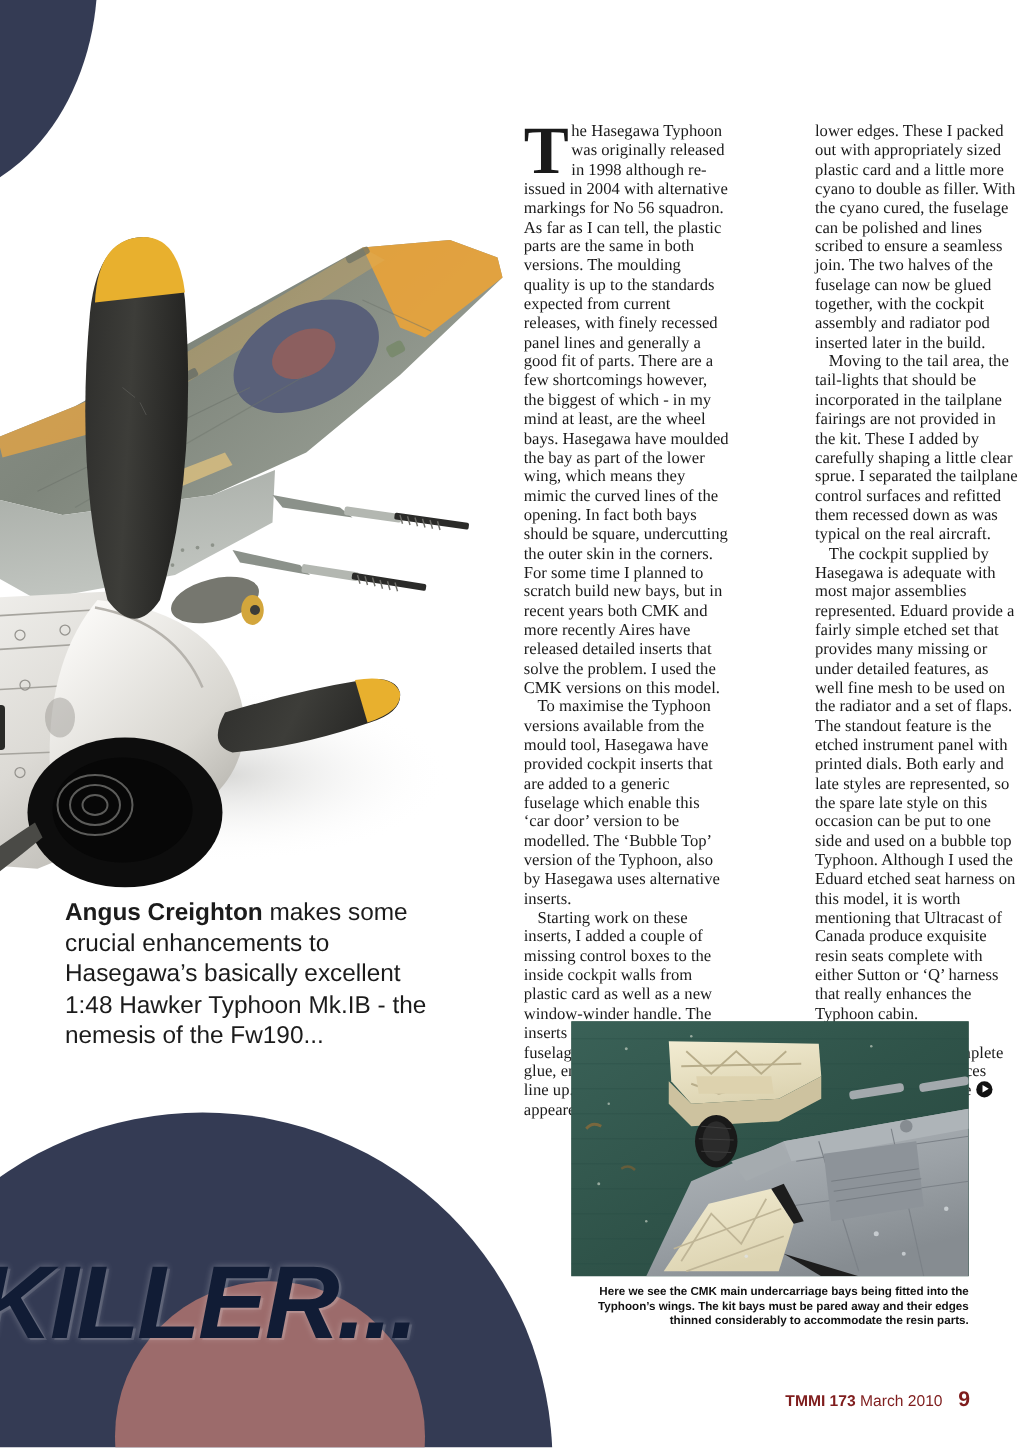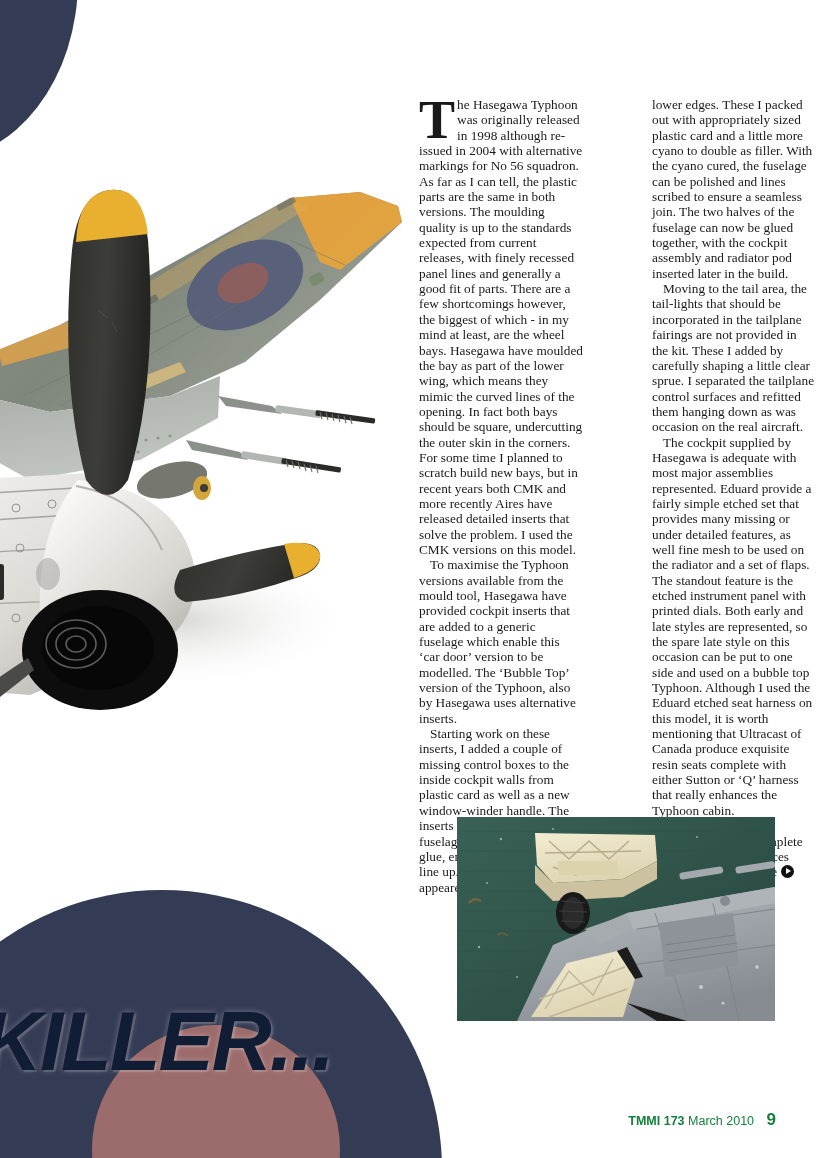--- a/index.html
+++ b/index.html
@@ -87,21 +87,21 @@
     position:absolute;left:457px;top:1028px;width:318px;
     font-family:"Liberation Sans", sans-serif;
     font-size:9.3px;line-height:11.6px;font-weight:bold;
     color:#111;text-align:right;
   }
 
   
   #footer{
     position:absolute;right:42px;bottom:28px;
     font-family:"Liberation Sans", sans-serif;
-    font-size:12.5px;color:#15803d;white-space:nowrap;
+    font-size:12.5px;color:#7f1d1d;white-space:nowrap;
   }
   #footer .mag{font-weight:bold;}
   #footer .date{font-weight:normal;}
   #footer .pageno{font-weight:bold;font-size:17px;margin-left:9px;}
 </style>
 </head>
 <body>
 
 <div class="page">
 
@@ -253,30 +253,33 @@
         <line x1="108" y1="160" x2="118" y2="168"></line>
         <line x1="122" y1="172" x2="127" y2="182"></line>
       </g>
     </svg>
   </div>
 
   <div class="shape" id="roundel-inner"></div>
 
   <div id="kicker">KILLER...</div>
 
+  <div id="standfirst">
+    <b>Angus Creighton</b><span> makes some crucial enhancements to Hasegawa’s basically excellent 1:48 Hawker Typhoon Mk.IB - the nemesis of the Fw190...</span>
+  </div>
 
   <div class="col" id="col-1">
     <p><span id="dropcap">T</span><span>he Hasegawa Typhoon was originally released in 1998 although re-issued in 2004 with alternative markings for No 56 squadron. As far as I can tell, the plastic parts are the same in both versions. The moulding quality is up to the standards expected from current releases, with finely recessed panel lines and generally a good fit of parts. There are a few shortcomings however, the biggest of which - in my mind at least, are the wheel bays. Hasegawa have moulded the bay as part of the lower wing, which means they mimic the curved lines of the opening. In fact both bays should be square, undercutting the outer skin in the corners. For some time I planned to scratch build new bays, but in recent years both CMK and more recently Aires have released detailed inserts that solve the problem. I used the CMK versions on this model.</span></p>
     <p class="indent">To maximise the Typhoon versions available from the mould tool, Hasegawa have provided cockpit inserts that are added to a generic fuselage which enable this ‘car door’ version to be modelled. The ‘Bubble Top’ version of the Typhoon, also by Hasegawa uses alternative inserts.</p>
     <p class="indent">Starting work on these inserts, I added a couple of missing control boxes to the inside cockpit walls from plastic card as well as a new window-winder handle. The inserts can then be fitted to the fuselage halves using cyano glue, ensuring the panel lines line up. On my model, gaps appeared at the</p>
   </div>
 
   <div class="col" id="col-2">
     <p>lower edges. These I packed out with appropriately sized plastic card and a little more cyano to double as filler. With the cyano cured, the fuselage can be polished and lines scribed to ensure a seamless join. The two halves of the fuselage can now be glued together, with the cockpit assembly and radiator pod inserted later in the build.</p>
-    <p class="indent">Moving to the tail area, the tail-lights that should be incorporated in the tailplane fairings are not provided in the kit. These I added by carefully shaping a little clear sprue. I separated the tailplane control surfaces and refitted them hanging down as was occasion on the real aircraft.</p>
+    <p class="indent">Moving to the tail area, the tail-lights that should be incorporated in the tailplane fairings are not provided in the kit. These I added by carefully shaping a little clear sprue. I separated the tailplane control surfaces and refitted them recessed down as was typical on the real aircraft.</p>
     <p class="indent">The cockpit supplied by Hasegawa is adequate with most major assemblies represented. Eduard provide a fairly simple etched set that provides many missing or under detailed features, as well fine mesh to be used on the radiator and a set of flaps. The standout feature is the etched instrument panel with printed dials. Both early and late styles are represented, so the spare late style on this occasion can be put to one side and used on a bubble top Typhoon. Although I used the Eduard etched seat harness on this model, it is worth mentioning that Ultracast of Canada produce exquisite resin seats complete with either Sutton or ‘Q’ harness that really enhances the Typhoon cabin.</p>
     <p class="indent"><span>Before installing the radiator assembly (complete with excellent mesh faces courtesy of Eduard) the</span><span class="cont-arrow"></span></p>
   </div>
 
   <div id="inset-photo">
     <svg width="318" height="204" viewBox="0 0 318 204" xmlns="http://www.w3.org/2000/svg">
       <defs>
         <linearGradient id="mat" x1="0" y1="0" x2="1" y2="1">
           <stop offset="0" stop-color="#3a6157"></stop>
           <stop offset="0.5" stop-color="#2f5349"></stop>
@@ -376,20 +379,21 @@
         <g fill="#dfe4e7" opacity="0.7">
           <circle cx="244" cy="170" r="2"></circle>
             <circle cx="266" cy="186" r="1.6"></circle>
           <circle cx="300" cy="150" r="1.8"></circle>
             <circle cx="140" cy="188" r="1.4"></circle>
         </g>
       </g>
     </svg>
   </div>
 
+  <div id="inset-caption">Here we see the CMK main undercarriage bays being fitted into the Typhoon’s wings. The kit bays must be pared away and their edges thinned considerably to accommodate the resin parts.</div>
 
   <div id="footer">
     <span class="mag">TMMI 173</span>
     <span class="date">March 2010</span>
     <span class="pageno">9</span>
   </div>
 
 </div>
 
 </body></html>

